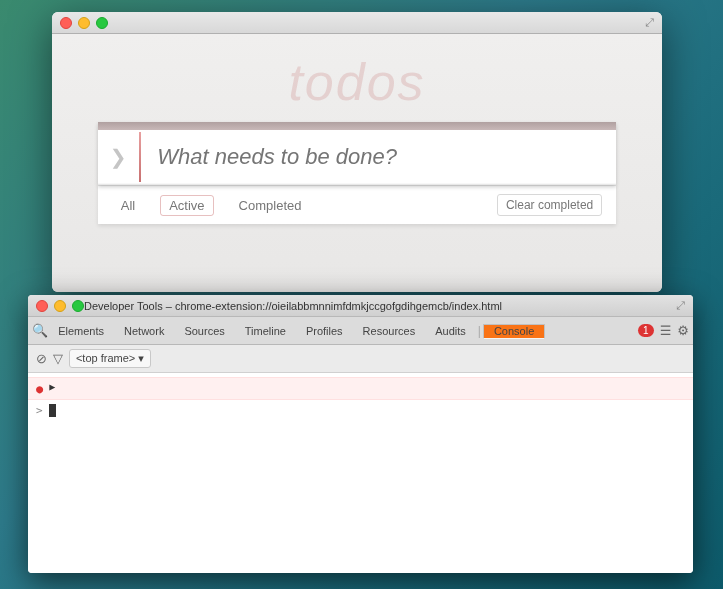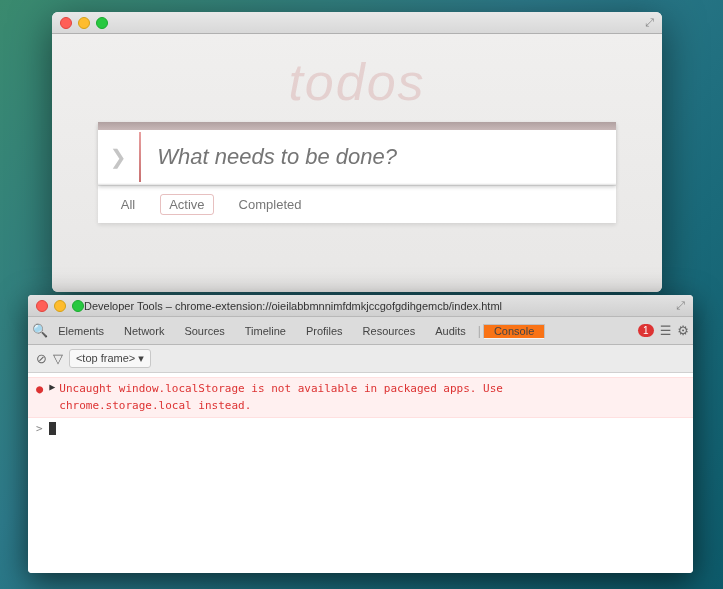--- a/index.html
+++ b/index.html
@@ -365,20 +365,21 @@
         <div class="input-left-border"></div>
         <input class="todo-input" type="text" placeholder="What needs to be done?" style="">
       </div>
     </div>
     <div class="todo-footer">
       <div class="footer-filters">
         <button class="filter-btn">All</button>
         <button class="filter-btn active-filter">Active</button>
         <button class="filter-btn">Completed</button>
       </div>
+      <button class="clear-btn">Clear completed</button>
     </div>
   </div>
 </div>
 
 <div class="devtools-window">
   <div class="devtools-titlebar">
     <div class="traffic-lights">
       <div class="traffic-light tl-close"></div>
       <div class="traffic-light tl-minimize"></div>
       <div class="traffic-light tl-maximize"></div>
@@ -409,21 +410,20 @@
     <div class="devtools-toolbar">
       <span class="dt-toolbar-icon">⊘</span>
       <span class="dt-toolbar-icon">▽</span>
       <span class="dt-frame-selector">&lt;top frame&gt; ▾</span>
     </div>
 
     <div class="devtools-console">
       <div class="console-error-row">
         <span class="console-error-icon">●</span>
         <span class="console-expand-btn">▶</span>
-        <span class="console-error-text">Uncaught window.localStorage is not available in packaged apps. Use<br>chrome.storage.local instead.</span>
       </div>
       <div class="console-prompt-row">
         <span class="console-prompt-chevron">&gt;</span>
         <span class="console-cursor"></span>
       </div>
     </div>
   </div>
 </div>
 
 </body></html>

